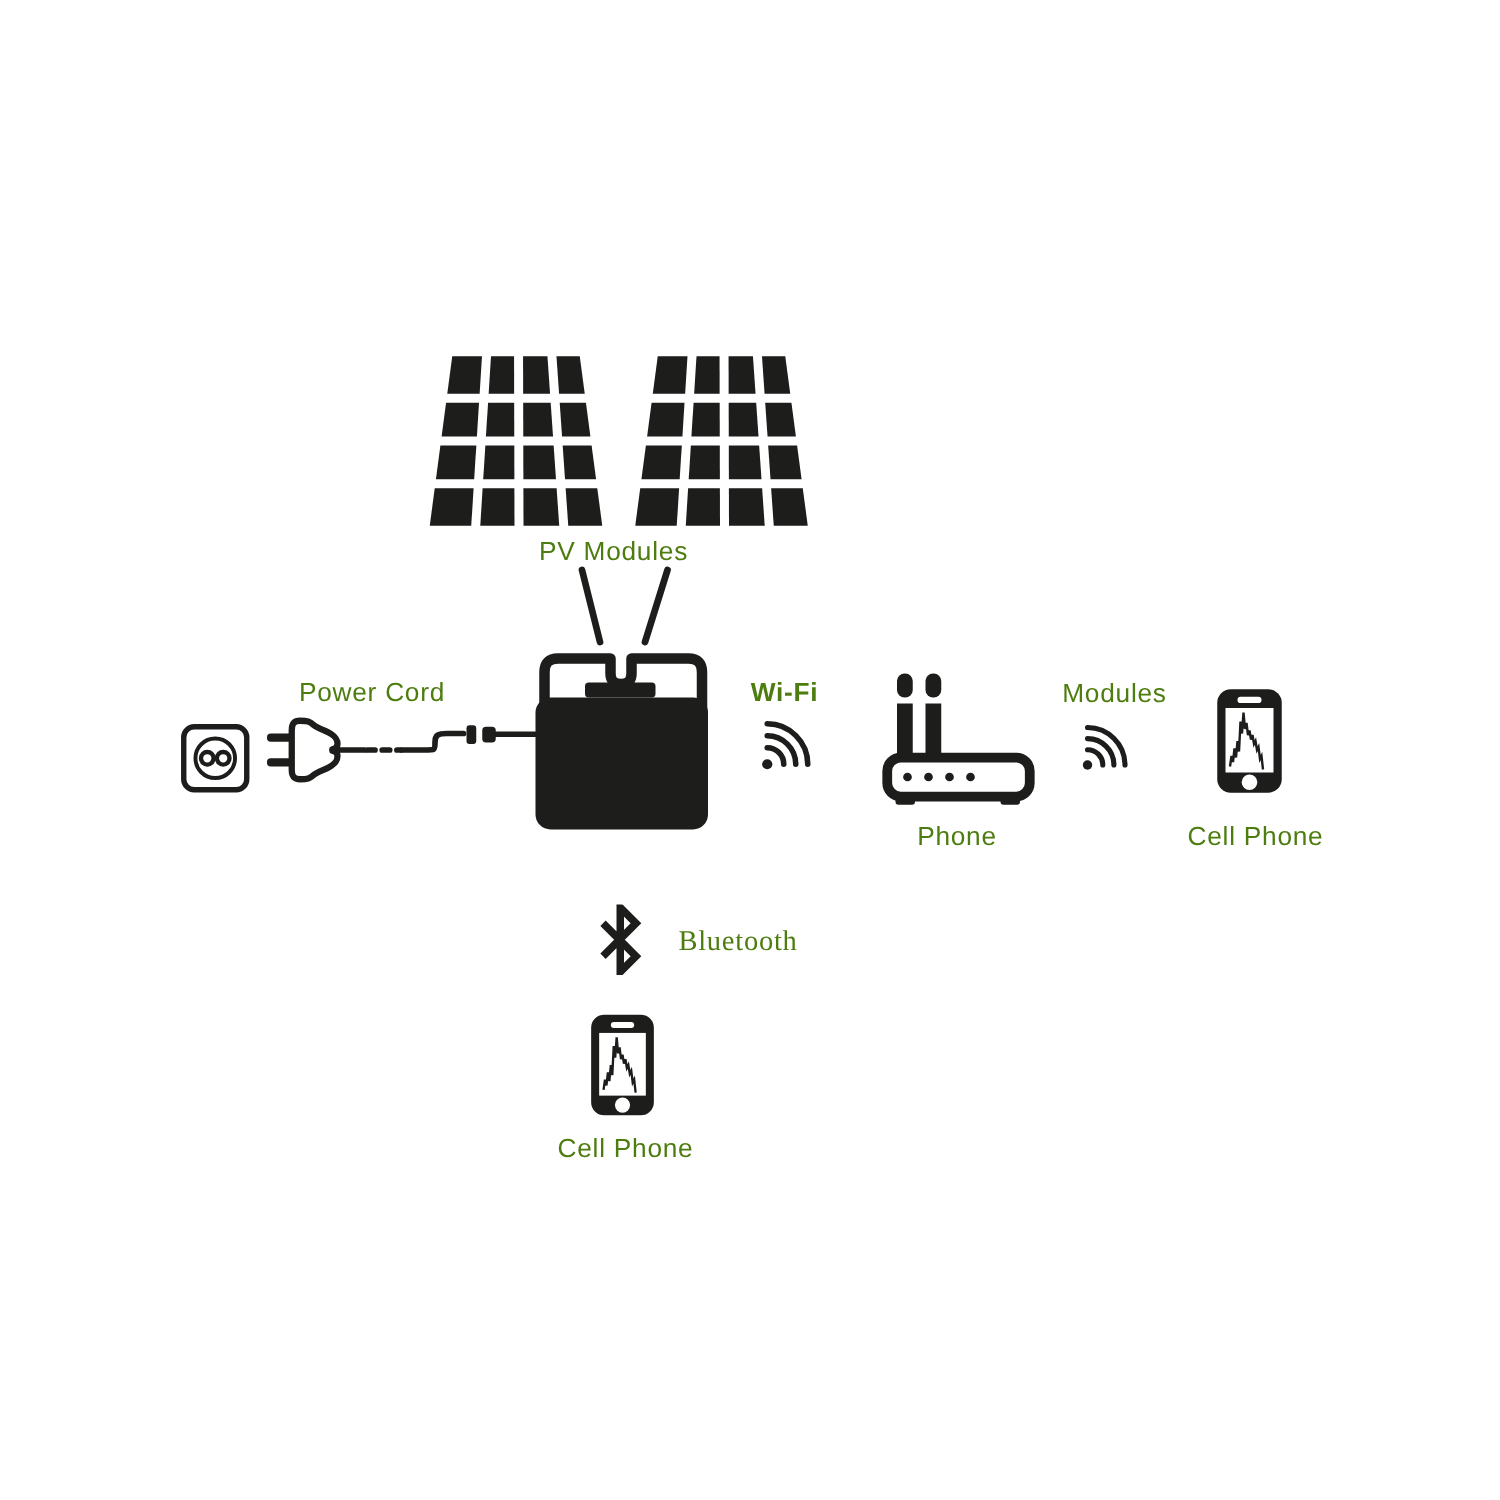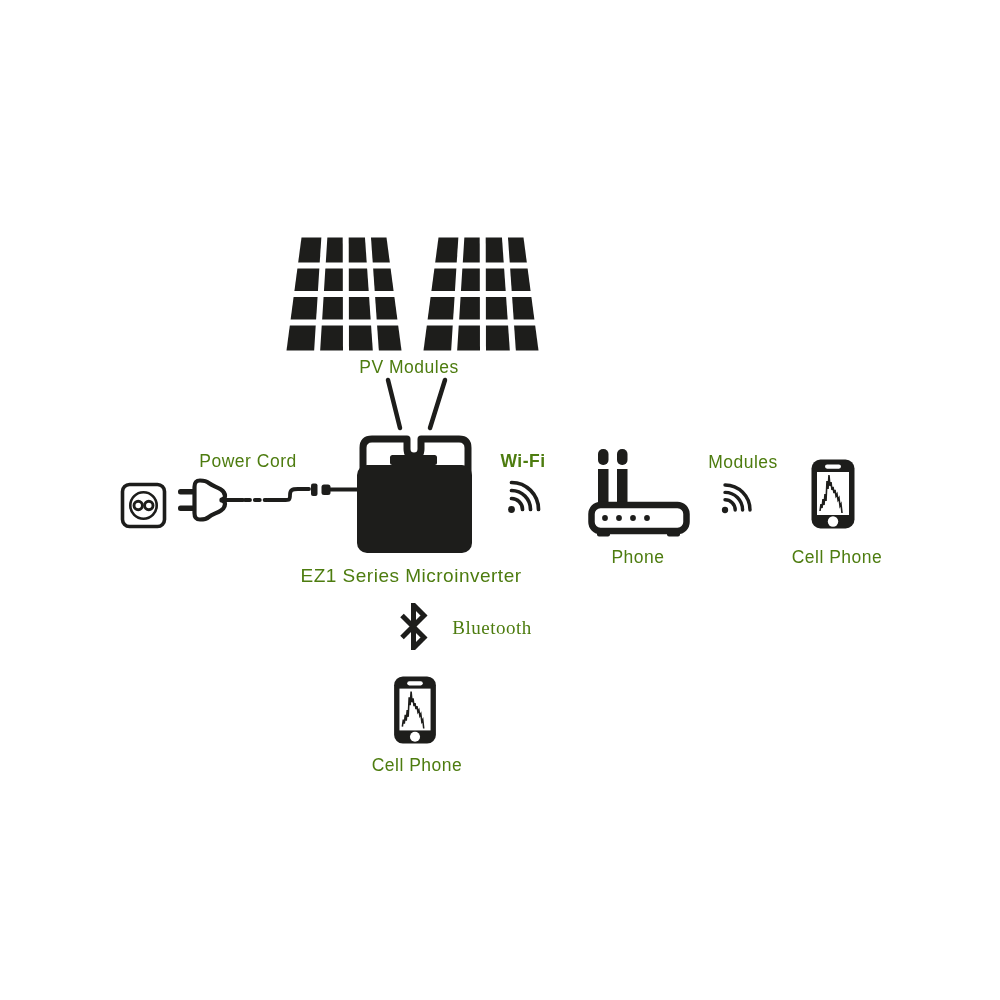--- a/index.html
+++ b/index.html
@@ -62,21 +62,20 @@
   <svg class="abs" style="left:350px;top:374px;" width="132" height="184" viewBox="0 0 132 184">
     <g stroke="#1d1d1b" stroke-width="4.5" stroke-linecap="round">
       <line x1="38" y1="6" x2="50" y2="54"></line>
       <line x1="95" y1="6" x2="80" y2="54"></line>
     </g>
     <path d="M13 100 V74 Q13 65 22 65 H57 V75 Q57 82 64 82 Q71 82 71 75 V65 H109 Q118 65 118 74 V100" fill="none" stroke="#1d1d1b" stroke-width="7" stroke-linejoin="round" stroke-linecap="round"></path>
     <rect x="40" y="81" width="47" height="10" rx="2.5" fill="#1d1d1b"></rect>
     <rect x="7" y="91" width="115" height="88" rx="10" fill="#1d1d1b"></rect>
   </svg>
 
-  <div class="label big" style="left:411px;top:565px;">EZ1 Series Microinverter</div>
 
   <svg class="abs" style="left:115px;top:470px;" width="250" height="70" viewBox="0 0 250 70">
     <g>
       <rect x="7.5" y="14.5" width="42" height="42" rx="7" fill="#ffffff" stroke="#1d1d1b" stroke-width="3.6"></rect>
       <circle cx="28.5" cy="35.5" r="13.2" fill="none" stroke="#1d1d1b" stroke-width="2.6"></circle>
       <circle cx="23.2" cy="35.5" r="4.2" fill="#ffffff" stroke="#1d1d1b" stroke-width="2.9"></circle>
       <circle cx="33.8" cy="35.5" r="4.2" fill="#ffffff" stroke="#1d1d1b" stroke-width="2.9"></circle>
     </g>
     <g>
       <rect x="63" y="19" width="17" height="5.5" rx="2.5" fill="#1d1d1b"></rect>

